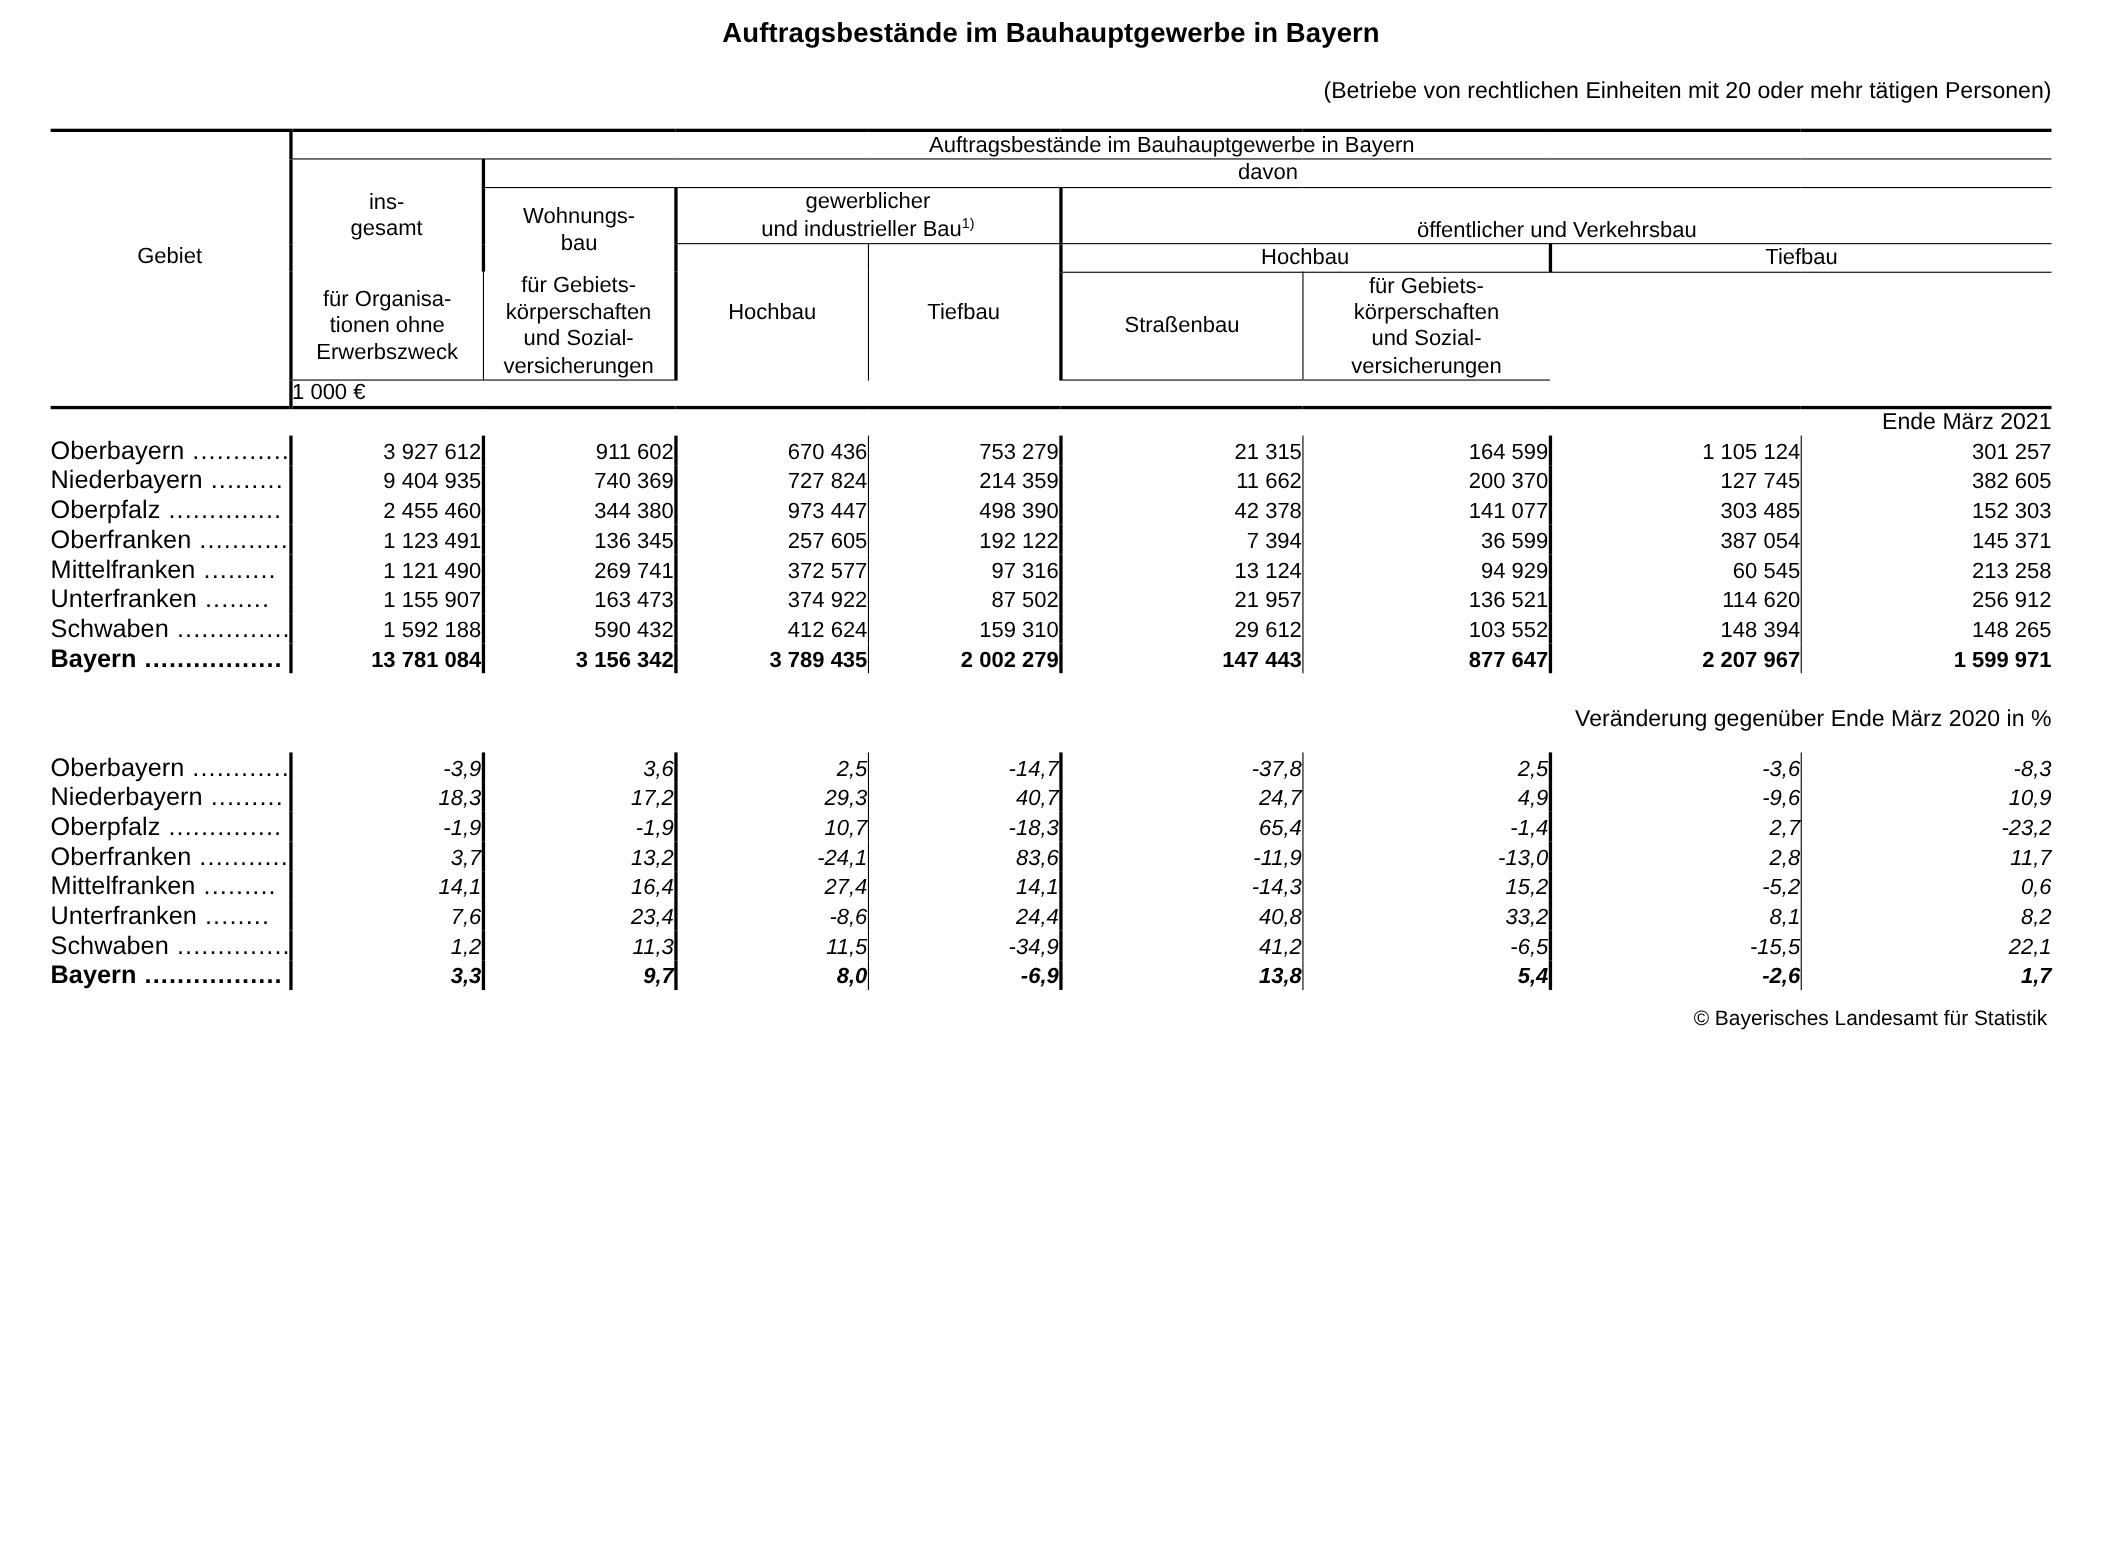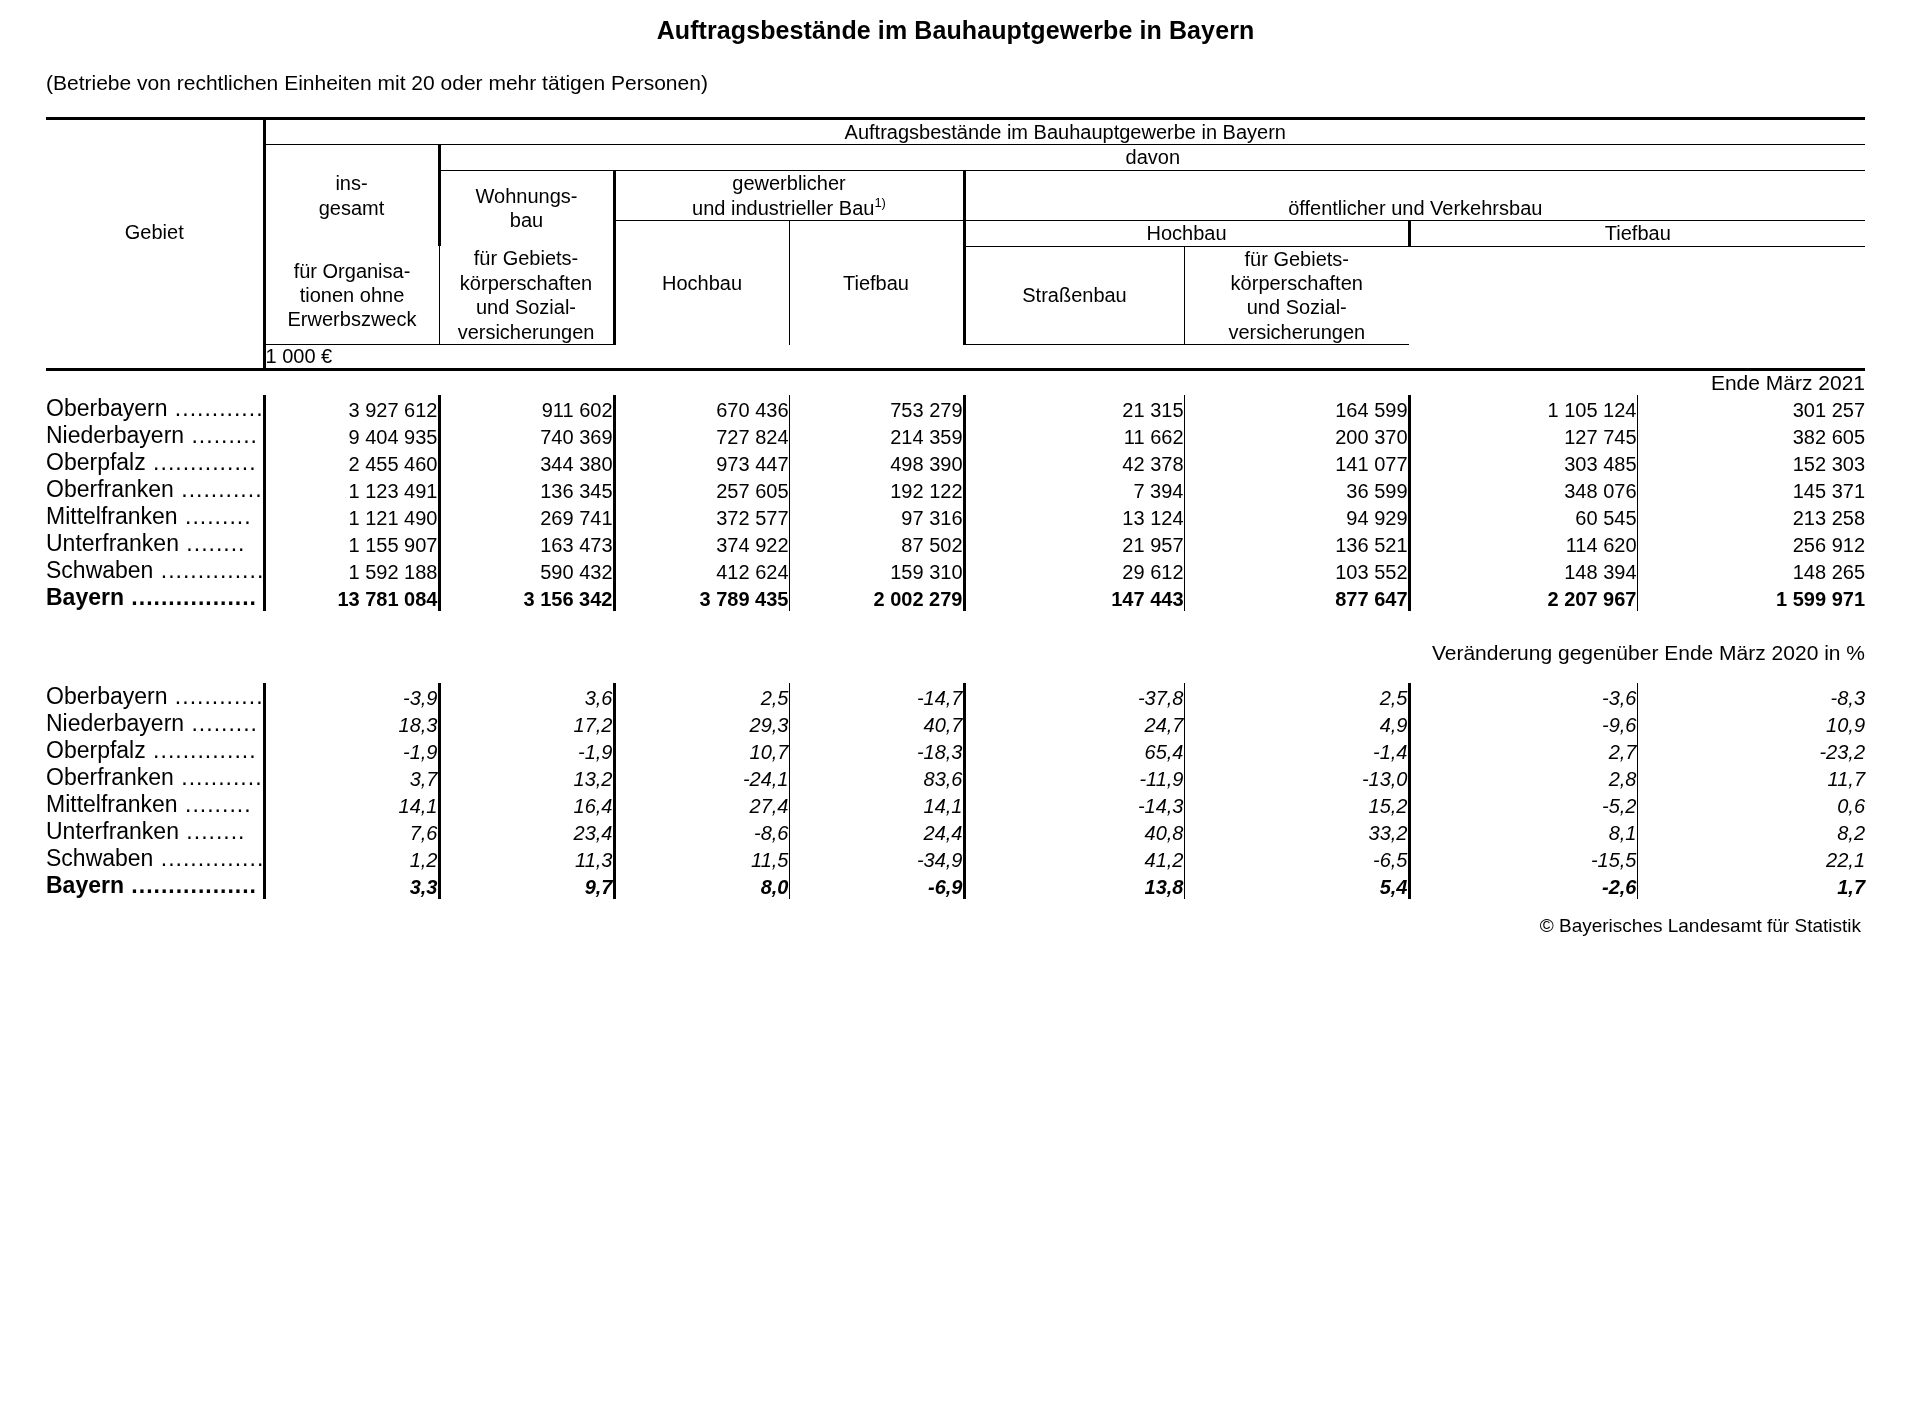--- a/index.html
+++ b/index.html
@@ -22,21 +22,21 @@
     padding: 0 46px;
   }
   .doc-title {
     text-align: center;
     font-size: 25px;
     font-weight: bold;
     margin-top: 16px;
     letter-spacing: 0.1px;
   }
   .doc-subtitle {
-    text-align: left;
+    text-align: right;
     font-size: 21px;
     font-weight: normal;
     margin-top: 26px;
   }
 
   table.main {
     margin-top: 22px;
     border-collapse: collapse;
     width: 100%;
     table-layout: fixed;
@@ -243,21 +243,21 @@
         <td class="num thinline-l">152 303</td>
       </tr>
       <tr>
         <td class="region"><span>Oberfranken</span><span class="dots"> ...........</span></td>
         <td class="num vline-l">1 123 491</td>
         <td class="num vline-l">136 345</td>
         <td class="num vline-l">257 605</td>
         <td class="num thinline-l">192 122</td>
         <td class="num vline-l">7 394</td>
         <td class="num thinline-l">36 599</td>
-        <td class="num vline-l">348 076</td>
+        <td class="num vline-l">387 054</td>
         <td class="num thinline-l">145 371</td>
       </tr>
       <tr>
         <td class="region"><span>Mittelfranken</span><span class="dots"> .........</span></td>
         <td class="num vline-l">1 121 490</td>
         <td class="num vline-l">269 741</td>
         <td class="num vline-l">372 577</td>
         <td class="num thinline-l">97 316</td>
         <td class="num vline-l">13 124</td>
         <td class="num thinline-l">94 929</td>

